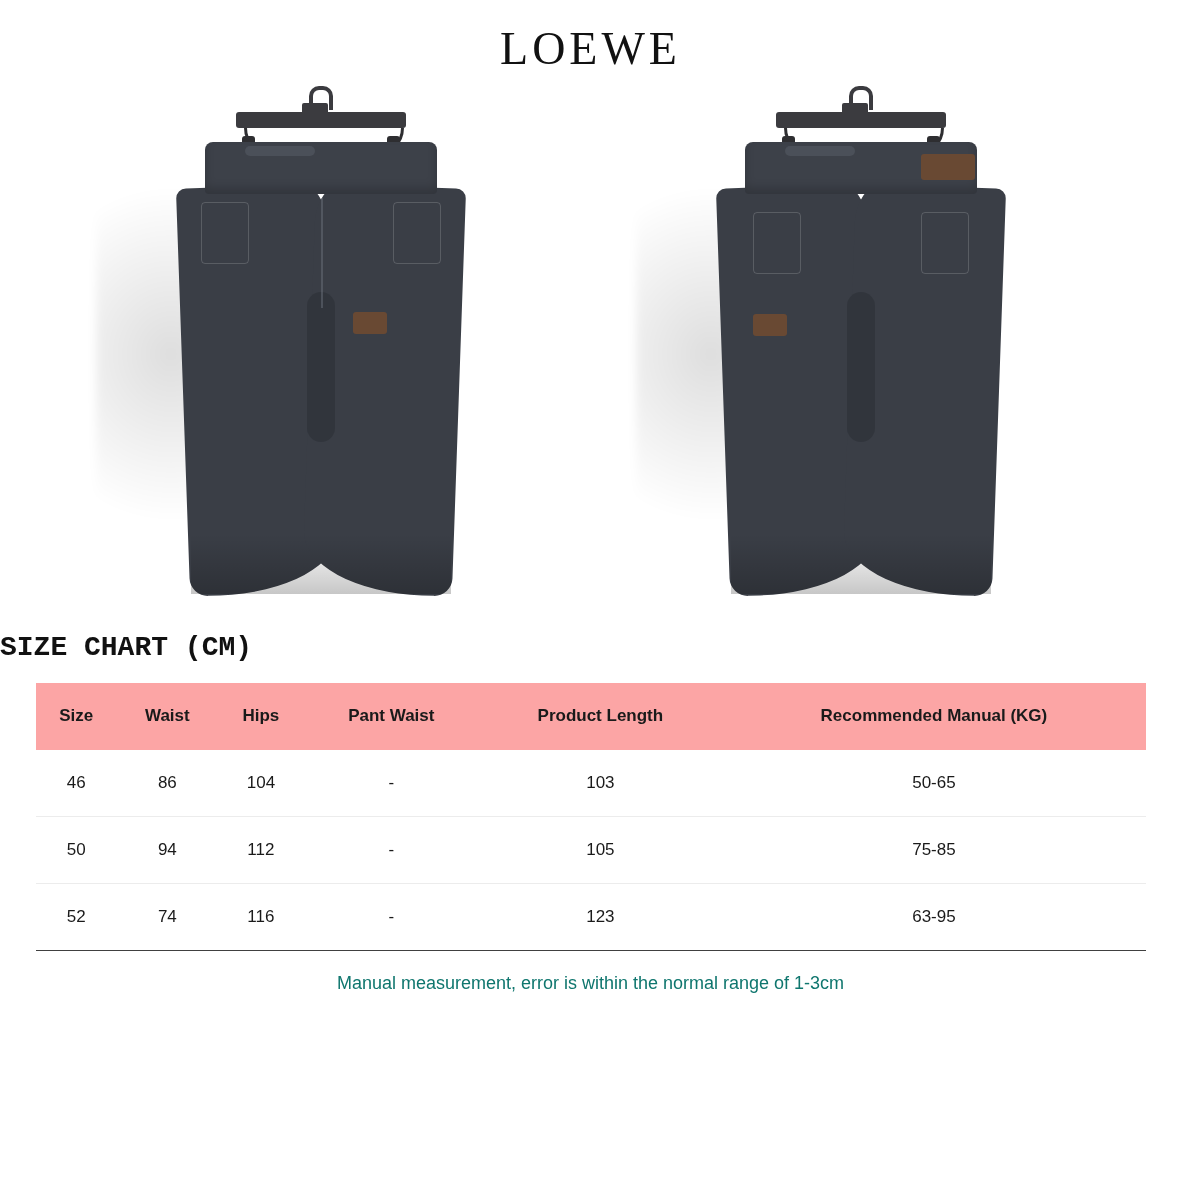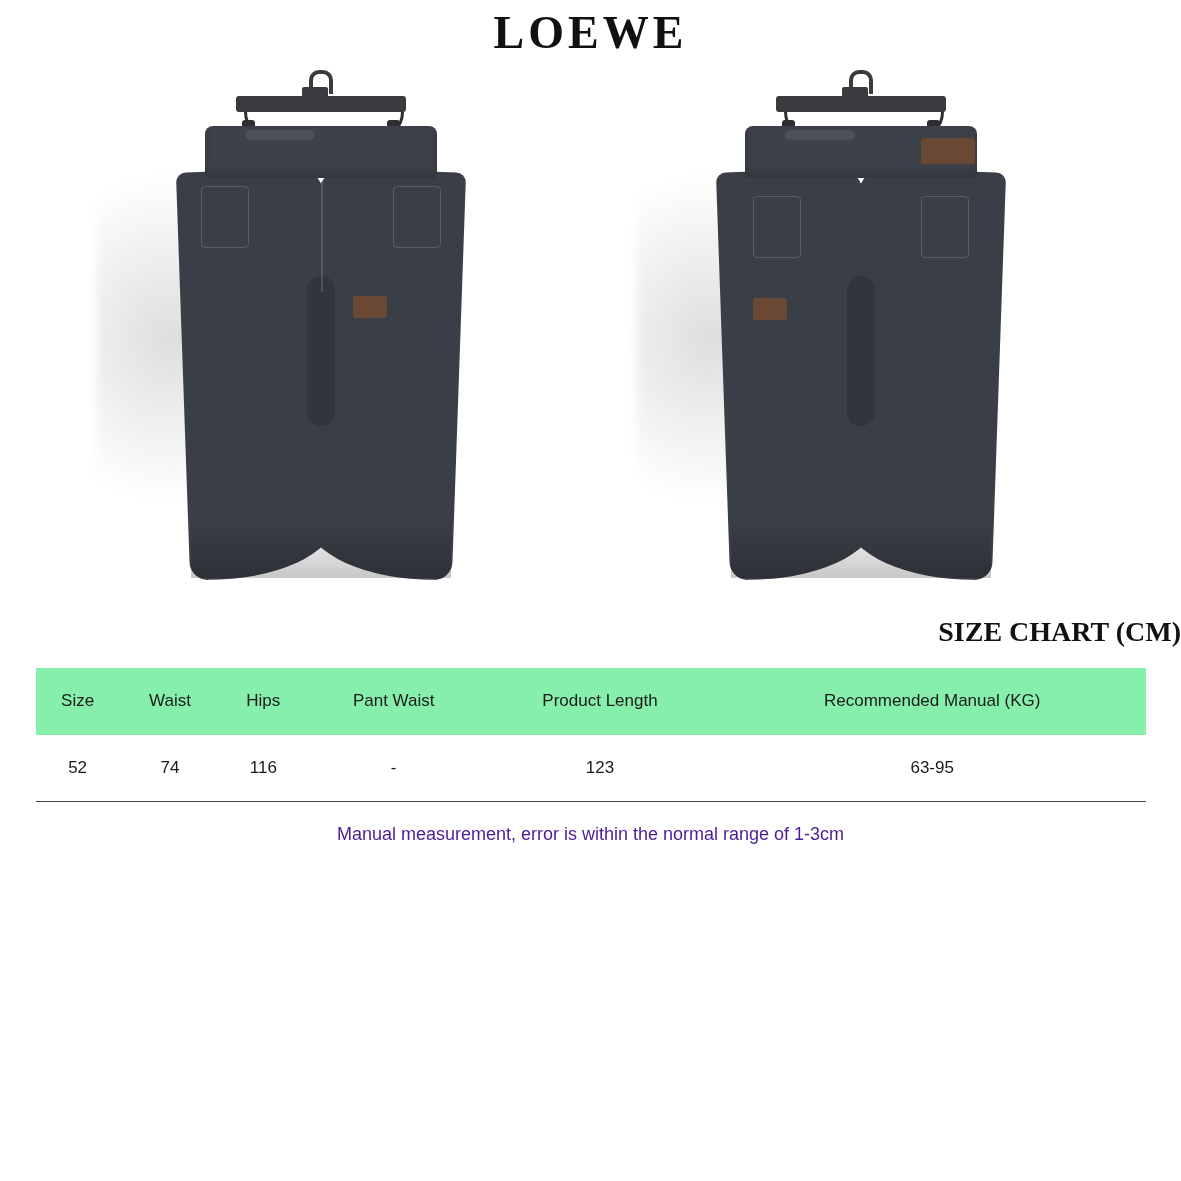--- a/index.html
+++ b/index.html
@@ -7,24 +7,24 @@
     width:1181px; height:1181px;
     background:#ffffff;
     font-family:"Liberation Sans", sans-serif;
     color:#111;
     overflow:hidden;
     position:relative;
   }
   .brand {
     text-align:center;
     font-family:"Liberation Serif", serif;
-    font-weight:bold;
+    font-weight:normal;
     font-size:46px;
     letter-spacing:4px;
-    padding-top:10px;
+    padding-top:26px;
     line-height:1;
   }
   .product-row {
     display:flex;
     justify-content:center;
     align-items:flex-start;
     gap:70px;
     height:520px;
     margin-top:22px;
   }
@@ -165,52 +165,52 @@
   }
   .drop-shadow {
     position:absolute;
     left:10px; top:70px;
     width:250px; height:380px;
     background:radial-gradient(ellipse at 30% 50%, rgba(0,0,0,.13), rgba(0,0,0,0) 62%);
     filter:blur(4px);
   }
 
   .chart-title {
-    text-align:right;
-    font-family:Liberation Serif, serif;
+    text-align:left;
+    font-family:Liberation Mono, monospace;
     font-weight:bold;
     font-size:28px;
     margin-top:18px;
   }
   table.size-chart {
     width:1110px;
     margin:20px auto 0;
     border-collapse:collapse;
     font-size:17px;
   }
   table.size-chart thead th {
-    background:#86efac;
-    font-weight:normal;
+    background:#fca5a5;
+    font-weight:bold;
     padding:22px 6px;
     line-height:1.35;
     text-align:center;
     color:#1a1a1a;
   }
   table.size-chart tbody td {
     padding:23px 6px;
     text-align:center;
     border-bottom:1px solid #ececec;
     color:#1a1a1a;
   }
   table.size-chart tbody tr:last-child td { border-bottom:1px solid #404040; }
   .note {
     text-align:center;
     font-size:18px;
     margin-top:22px;
-    color:#4c1d95;
+    color:#0f766e;
   }
 </style>
 </head>
 <body>
 
 <div class="brand">LOEWE</div>
 
 <div class="product-row">
 
   <div class="product-cell">
@@ -271,20 +271,36 @@
       <th>Size</th>
       <th>Waist</th>
       <th>Hips</th>
       <th>Pant Waist</th>
       <th>Product Length</th>
       <th>Recommended Manual (KG)</th>
     </tr>
   </thead>
   <tbody>
     <tr>
+      <td>46</td>
+      <td>86</td>
+      <td>104</td>
+      <td>-</td>
+      <td>103</td>
+      <td>50-65</td>
+    </tr>
+    <tr>
+      <td>50</td>
+      <td>94</td>
+      <td>112</td>
+      <td>-</td>
+      <td>105</td>
+      <td>75-85</td>
+    </tr>
+    <tr>
       <td>52</td>
       <td>74</td>
       <td>116</td>
       <td>-</td>
       <td>123</td>
       <td>63-95</td>
     </tr>
   </tbody>
 </table>
 

